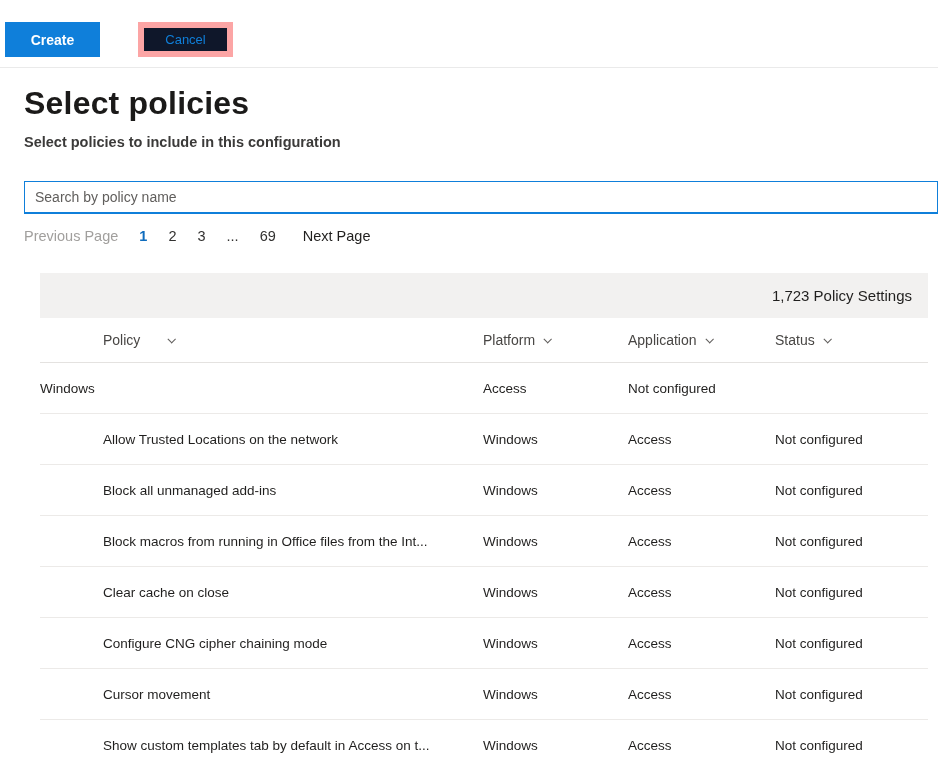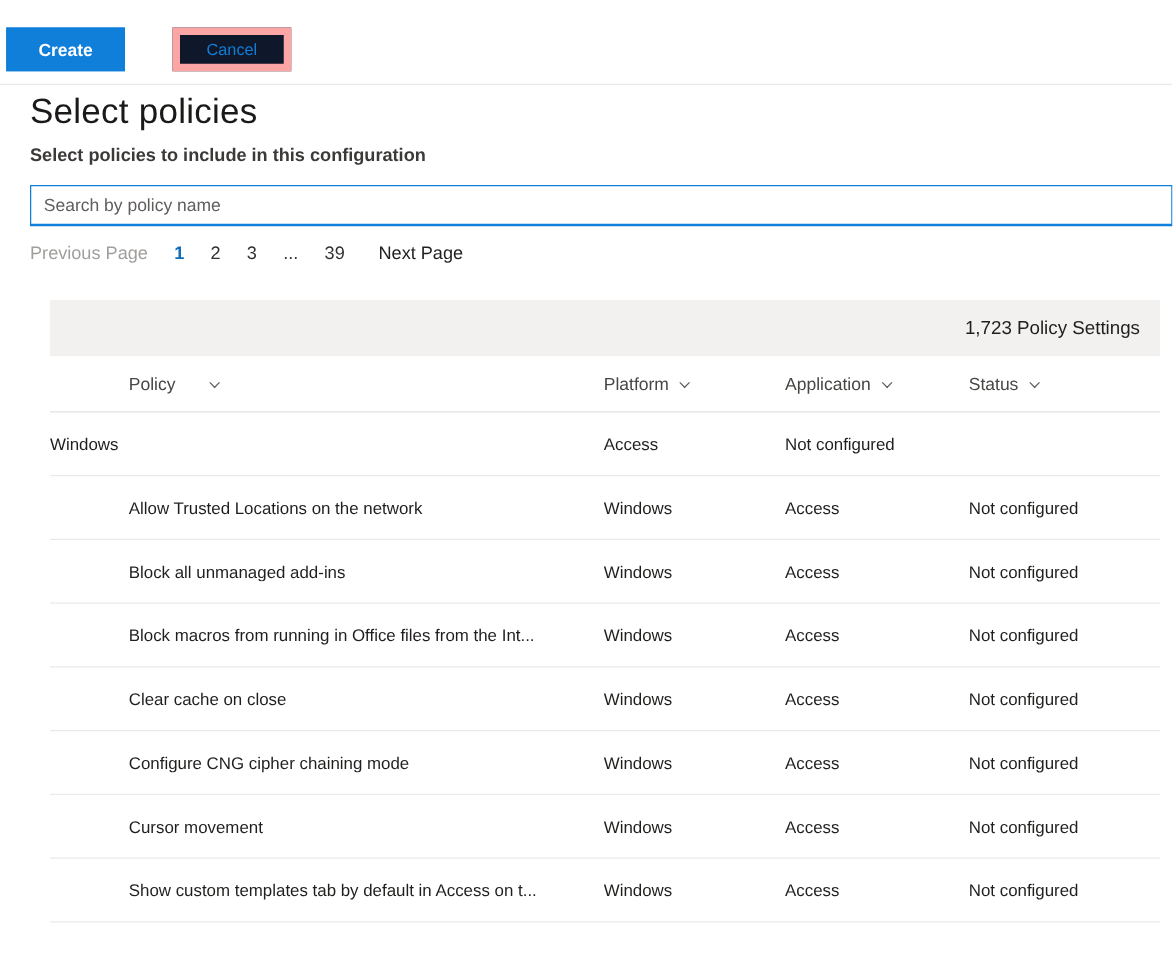--- a/index.html
+++ b/index.html
@@ -38,35 +38,35 @@
     background: #0f172a;
     color: #0f7fda;
     border: 6px solid #fca5a5;
     font-weight: 400;
     font-size: 13px;
   }
 
   
   .content { padding: 0 0 0 24px; }
   .page-title {
-    margin-top: 5px;
-    font-size: 28px;
-    font-weight: 400;
+    margin-top: 17px;
+    font-size: 32px;
+    font-weight: 700;
     color: #1b1a19;
     letter-spacing: 0.2px;
   }
   .page-subtitle {
     margin-top: 12px;
     font-size: 14.5px;
     color: #3b3a39;
     font-weight: 700;
   }
 
   
-  .search-wrap { margin-top: 15px; }
+  .search-wrap { margin-top: 31px; }
   .search-input {
     width: calc(938px - 24px);
     height: 33px;
     border: 1px solid #0f7fda;
     border-bottom: 2px solid #0f7fda;
     padding: 0 10px;
     font-size: 14px;
     font-family: inherit;
     color: #201f1e;
     outline: none;
@@ -152,21 +152,21 @@
   <div class="search-wrap">
     <input type="text" class="search-input" placeholder="Search by policy name" style="">
   </div>
 
   <div class="pagination">
     <span class="page-prev">Previous Page</span>
     <span class="page-num current">1</span>
     <span class="page-num">2</span>
     <span class="page-num">3</span>
     <span class="page-ellipsis">...</span>
-    <span class="page-num">39</span>
+    <span class="page-num">69</span>
     <span class="page-next">Next Page</span>
   </div>
 </div>
 
 <div class="summary-band">
   <span>1,723 Policy Settings</span>
 </div>
 
 <div class="table">
 

